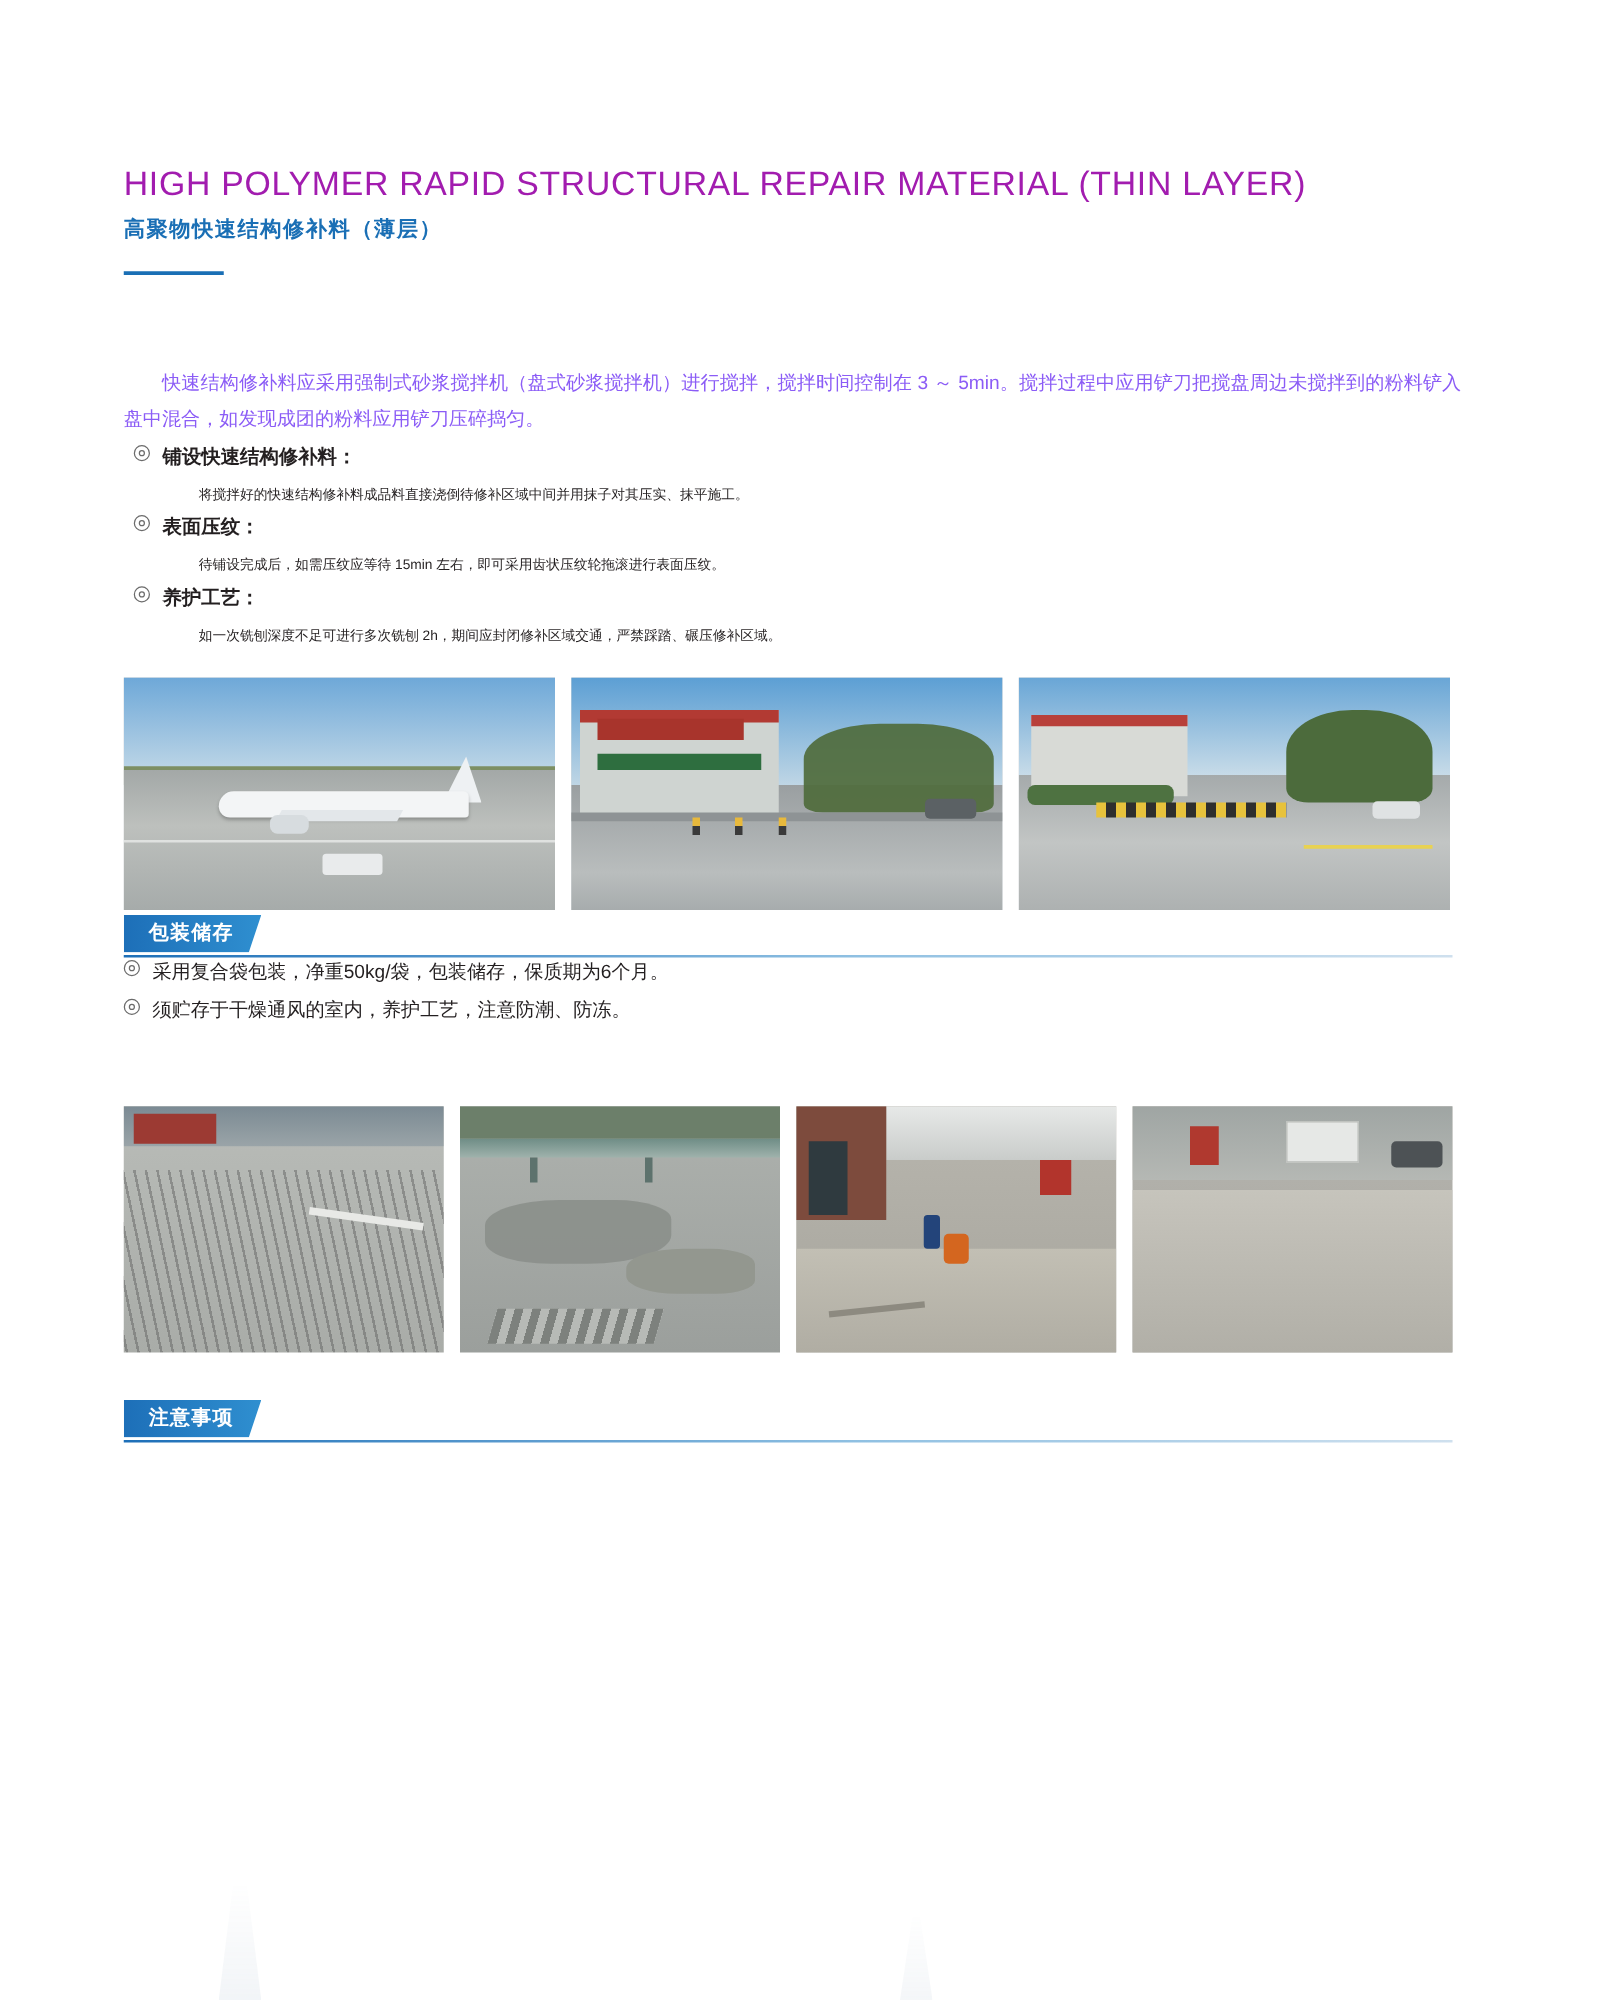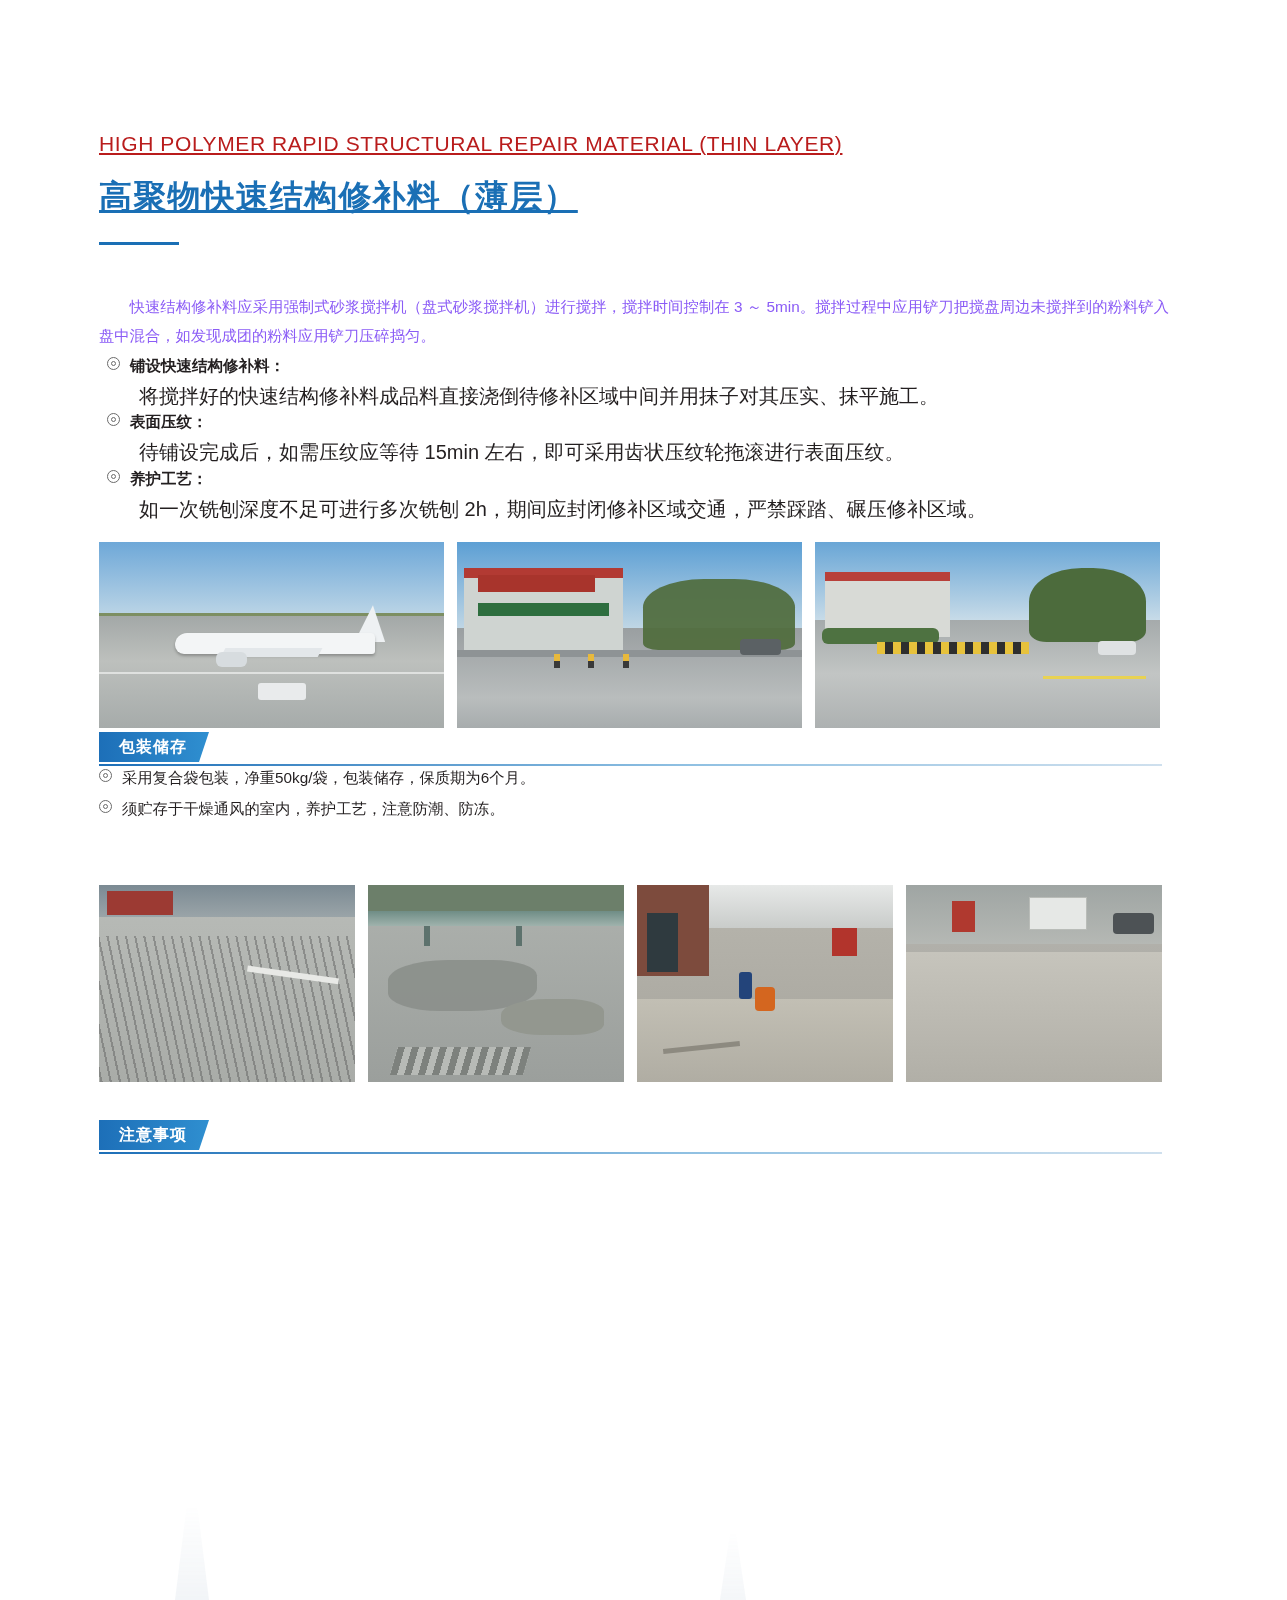--- a/index.html
+++ b/index.html
@@ -24,35 +24,33 @@
   }
 
   
   .header {
     position: absolute;
     left: 99px;
     top: 132px;
     width: 1070px;
   }
   .title-en {
-    font-size: 21px;
+    font-size: 27px;
     letter-spacing: 0.6px;
-    color: #b91c1c;
+    color: #a21caf;
     font-weight: 400;
     white-space: nowrap;
-    text-decoration: underline;
   }
   .title-cn {
-    margin-top: 19px;
-    font-size: 33px;
+    margin-top: 9px;
+    font-size: 17px;
     letter-spacing: 1.2px;
     color: #1a6fb5;
     font-weight: 700;
     white-space: nowrap;
-    text-decoration: underline;
   }
   .title-rule {
     margin-top: 22px;
     width: 80px;
     height: 3px;
     background: #1a6fb5;
   }
 
   
   .intro {
@@ -106,22 +104,22 @@
     content: "";
     position: absolute;
     left: 3.6px; top: 3.6px;
     width: 5.8px; height: 5.8px;
     border: 1.3px solid #6b6b6b;
     border-radius: 50%;
     box-sizing: border-box;
   }
   .bullet-body {
     margin-top: 4px;
-    margin-left: 32px;
-    font-size: 20px;
+    margin-left: 52px;
+    font-size: 11px;
     line-height: 27px;
     color: #231f20;
   }
 
   
   .img-row {
     position: absolute;
     display: flex;
   }
   .img-row-1 {

